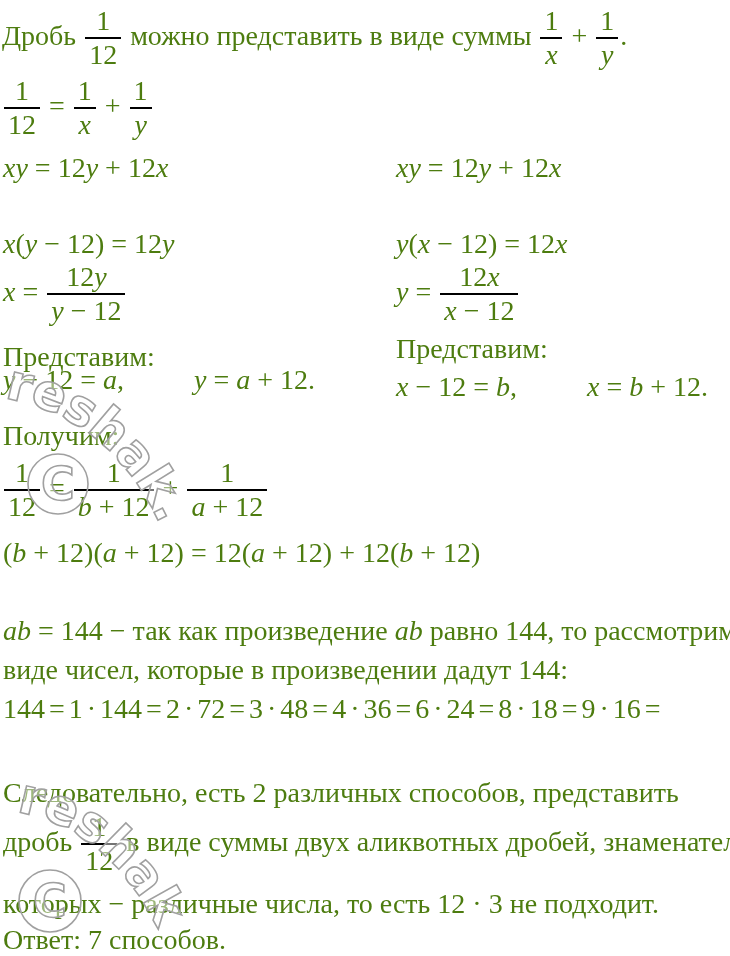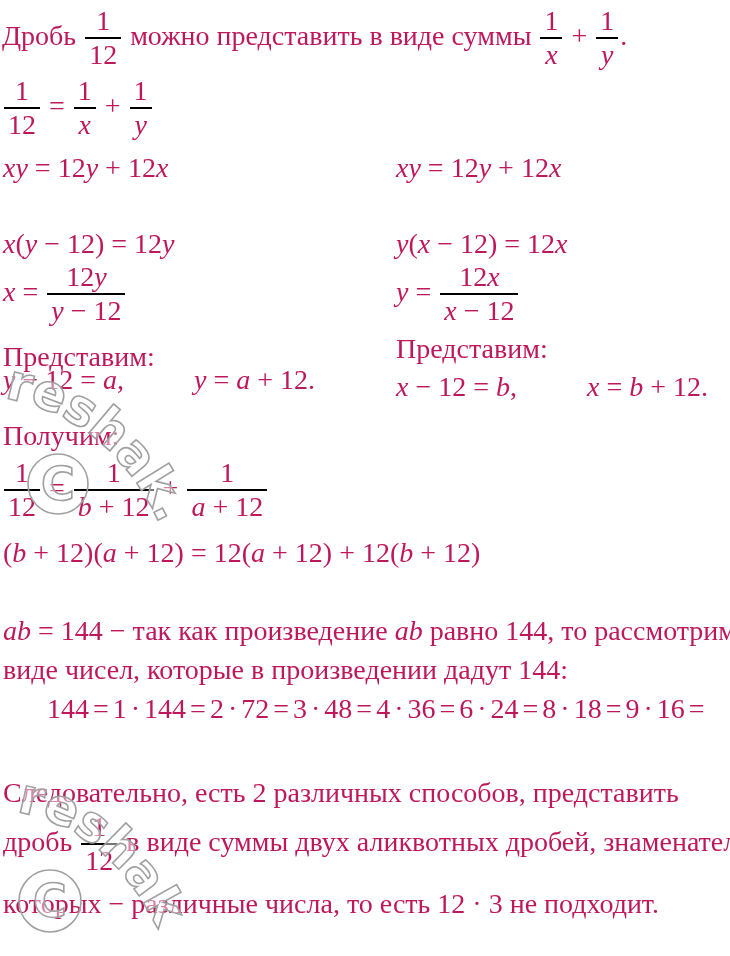--- a/index.html
+++ b/index.html
@@ -1,39 +1,39 @@
 <!DOCTYPE html>
 <html><head>
 <meta charset="utf-8">
 <style>
   html,body{margin:0;padding:0;background:#fff;}
   .page{
     position:relative;
     width:730px;height:956px;
     background:#ffffff;
     font-family:"Liberation Serif","DejaVu Serif",serif;
-    font-size:28px;color:#be185d;
+    font-size:28px;color:#4d7c0f;
     overflow:hidden;
   }
   .line{
     position:absolute;
     white-space:nowrap;
     line-height:1.15;
   }
   .line i{font-style:italic;}
   .frac{
     display:inline-block;
     vertical-align:middle;
     text-align:center;
     line-height:1.08;
     margin:0 2px;
   }
   .frac .num{display:block;padding:0 4px 1px;}
   .frac .den{display:block;border-top:2px solid #000;padding:1px 4px 0;}
-  .tight{word-spacing:-3px;margin-left:44px;}
+  .tight{word-spacing:-3px;}
   .wm{
     position:absolute;left:0;top:0;
     pointer-events:none;
   }
   .wm text{
     font-family:"DejaVu Sans","Liberation Sans",sans-serif;
     font-weight:bold;
   }
 </style>
 </head>
@@ -68,20 +68,21 @@
 
   <div class="line" style="left:3px;top:615px"><i>ab</i> = 144 − так как произведение <i>ab</i> равно 144, то рассмотрим</div>
   <div class="line" style="left:3px;top:654px">виде чисел, которые в произведении дадут 144:</div>
 
   <div class="line tight" style="left:3px;top:693px">144 = 1 · 144 = 2 · 72 = 3 · 48 = 4 · 36 = 6 · 24 = 8 · 18 = 9 · 16 =</div>
 
   <div class="line" style="left:3px;top:777px">Следовательно, есть 2 различных способов, представить</div>
   <div class="line" style="left:3px;top:812px">дробь <span class="frac"><span class="num">1</span><span class="den">12</span></span> в виде суммы двух аликвотных дробей, знаменатели</div>
   <div class="line" style="left:3px;top:888px">которых − различные числа, то есть 12 · 3 не подходит.</div>
 
+  <div class="line" style="left:3px;top:924px">Ответ: 7 способов.</div>
 
   <svg class="wm" width="730" height="956" viewBox="0 0 730 956">
     <defs>
       <path id="wmp1" d="M 4 398 Q 115 418 164 534" fill="none"></path>
       <path id="wmp2" d="M 16 812 Q 102 826 152 918" fill="none"></path>
     </defs>
     <g fill="#ffffff" fill-opacity="0.45" stroke-width="1.6" stroke="#a0a0a0">
       <text font-size="50"><textPath href="#wmp1">reshak.ru</textPath></text>
       <circle cx="58" cy="484" r="30" fill="none"></circle>
       <text x="58" y="500" text-anchor="middle" font-size="46">C</text>

